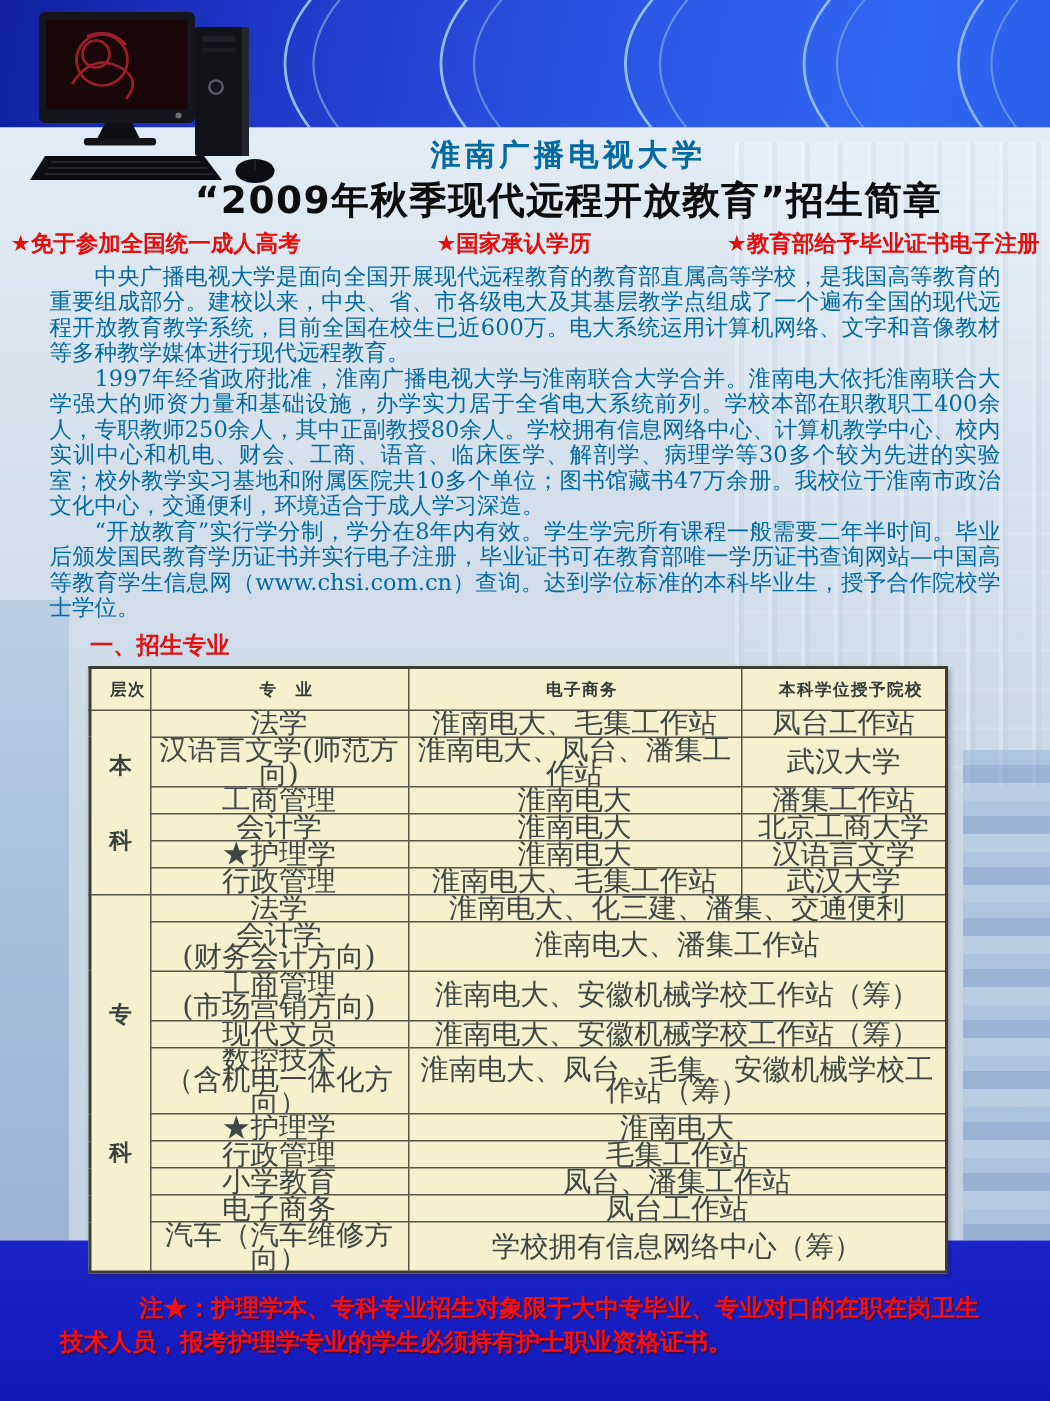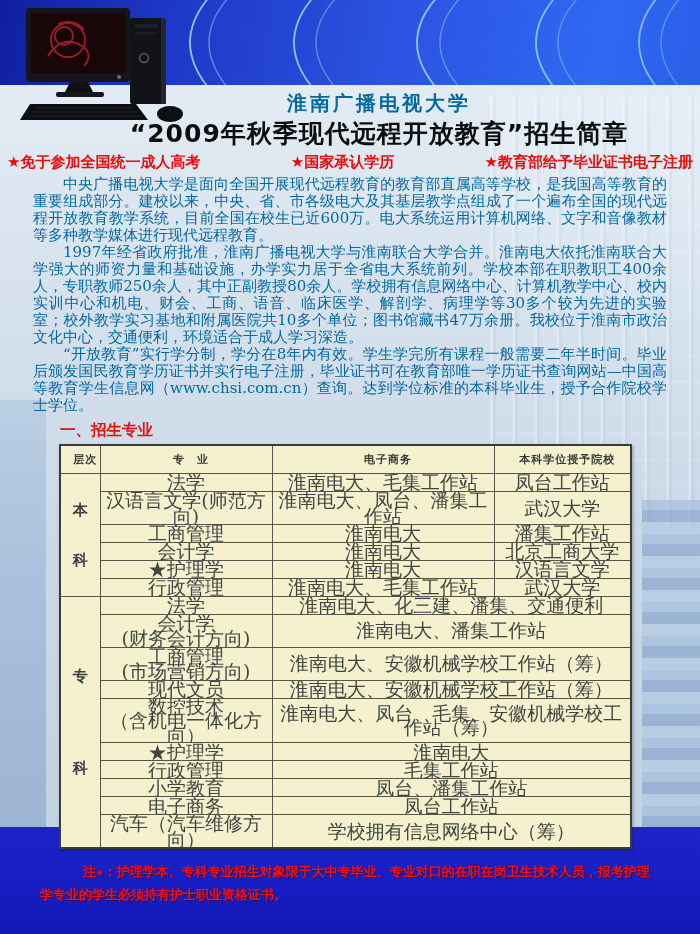--- a/index.html
+++ b/index.html
@@ -68,21 +68,21 @@
   .majors th { height:28px; font-size:11px; font-weight:bold; color:#353c37; letter-spacing:1px;padding-left:12px; }
   .majors td { height:18px; font-size:19px; line-height:16px; }
   .majors td.two-line { height:33px; line-height:14.5px; white-space:pre-line; }
   .majors td.lvl { vertical-align:middle; white-space:pre-line; font-size:15px; font-weight:bold; color:#3a423d; }
   .majors td.lvl-ben   { line-height:50px; }
   .majors td.lvl-zhuan { line-height:92px; }
 
   
   .note {
     margin:12px 38px 0 40px; text-indent:3.3em;
-    font-family:Liberation Mono, monospace; font-size:13px; line-height:23px;
+    font-family:Liberation Serif, serif; font-size:16px; line-height:23px;
     font-weight:bold; color:#f21010; text-shadow:1px 1px 0 rgba(70,0,0,.55);
   }
 </style>
 </head>
 <body>
 
 <div class="page">
 
   <div class="band-top"></div>
   <div class="content-bg"></div>

